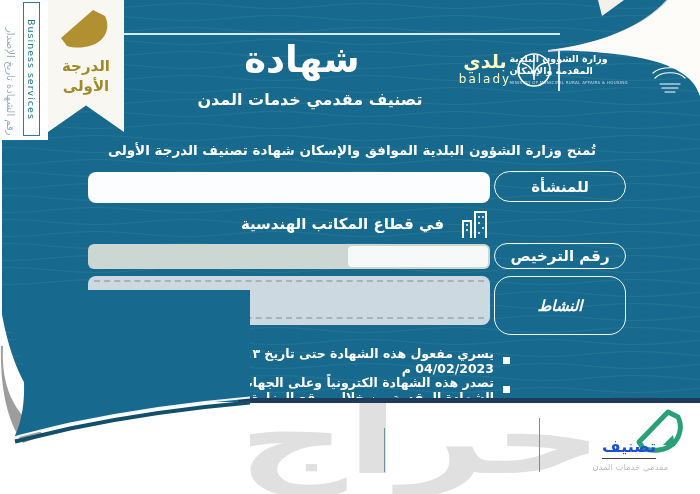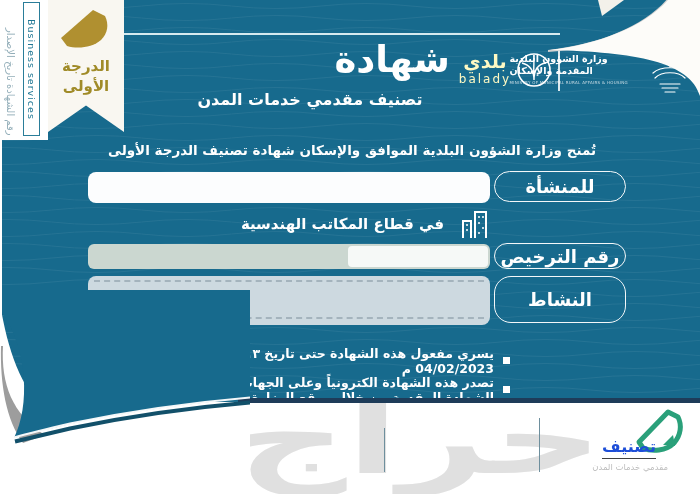--- a/index.html
+++ b/index.html
@@ -7,21 +7,21 @@
   #stage{position:relative;width:700px;height:494px;background:#ffffff;overflow:hidden;
          font-family:"DejaVu Sans",sans-serif;}
   
   .card{position:absolute;left:2px;top:0;right:0;height:402px;background:#176a8d;
         border-radius:10px 0 0 0;overflow:hidden;}
   .waves{position:absolute;inset:0;width:100%;height:100%;stroke:rgba(255,255,255,0.07);
          fill:none;stroke-width:1;}
   .card-edge{position:absolute;left:238px;right:0;top:398px;height:5px;background:#1e3c59;z-index:2;}
   .topline{position:absolute;left:118px;top:33px;width:440px;height:2px;background:rgba(235,248,250,.9);}
   
-  .title{position:absolute;left:138px;top:38px;width:310px;text-align:right;color:#fff;
+  .title{position:absolute;left:145px;top:38px;width:310px;text-align:center;color:#fff;
          font-size:37px;font-weight:bold;direction:rtl;}
   .subtitle{position:absolute;left:153px;top:90px;width:310px;text-align:center;color:#fff;
          font-size:16px;font-weight:bold;direction:rtl;}
   .balady-word{position:absolute;left:455px;top:52px;width:56px;text-align:center;color:#fef9c3;}
   .balady-word .ar{font-size:19px;font-weight:bold;line-height:1;}
   .balady-word .en{font-size:12px;letter-spacing:2px;line-height:1.4;}
   .balady-emblem{position:absolute;left:512px;top:50px;}
   .logo-divider{position:absolute;left:556px;top:49px;width:1.5px;height:42px;background:rgba(255,255,255,.85);}
   .ministry-text{position:absolute;right:72px;top:53px;color:#fff;text-align:left;direction:rtl;}
   .ministry-text .l{font-size:9.5px;font-weight:bold;line-height:1.3;white-space:nowrap;}
@@ -32,24 +32,24 @@
          font-size:13.5px;font-weight:bold;direction:rtl;}
   
   .vbox{position:absolute;left:86px;width:402px;border-radius:8px;}
   .v-est{top:172px;height:31px;background:#fcfdfe;}
   .v-lic{top:244px;height:25px;background:#cbd7d0;border-radius:6px;}
   .v-lic .inner{position:absolute;left:260px;top:2px;width:140px;height:21px;background:#f6f9f7;border-radius:4px;}
   .v-act{top:276px;height:49px;background:#cdd9e0;}
   .v-act .dash{position:absolute;left:6px;right:6px;border-top:2px dashed rgba(90,110,122,.35);}
   .pill{position:absolute;left:492px;width:132px;border:1.5px solid rgba(255,255,255,.95);
         display:flex;align-items:center;justify-content:center;color:#fff;font-weight:bold;
-        font-size:18px;direction:rtl;}
+        font-size:15px;direction:rtl;}
   .p-est{top:171px;height:31px;border-radius:16px;}
   .p-lic{top:243px;height:26px;border-radius:14px;}
-  .p-act{top:276px;height:47px;border-radius:17px;}
+  .p-act{top:276px;height:59px;border-radius:17px;font-style:italic;}
   .sector{position:absolute;right:212px;top:209px;display:flex;direction:rtl;align-items:center;
           gap:16px;color:#fff;font-size:15px;font-weight:bold;}
   
   .notes{position:absolute;right:190px;top:346px;width:452px;direction:rtl;color:#fff;
          font-size:12.5px;font-weight:bold;}
   .note{display:flex;align-items:center;height:29px;}
   .note .bullet{width:7px;height:7px;background:#fff;display:inline-block;margin-left:9px;flex:0 0 auto;}
   
   .top-strip{position:absolute;left:0;top:0;width:48px;height:140px;background:#fff;z-index:4;}
   .meta-col{position:absolute;left:5px;top:4px;height:132px;writing-mode:vertical-rl;

